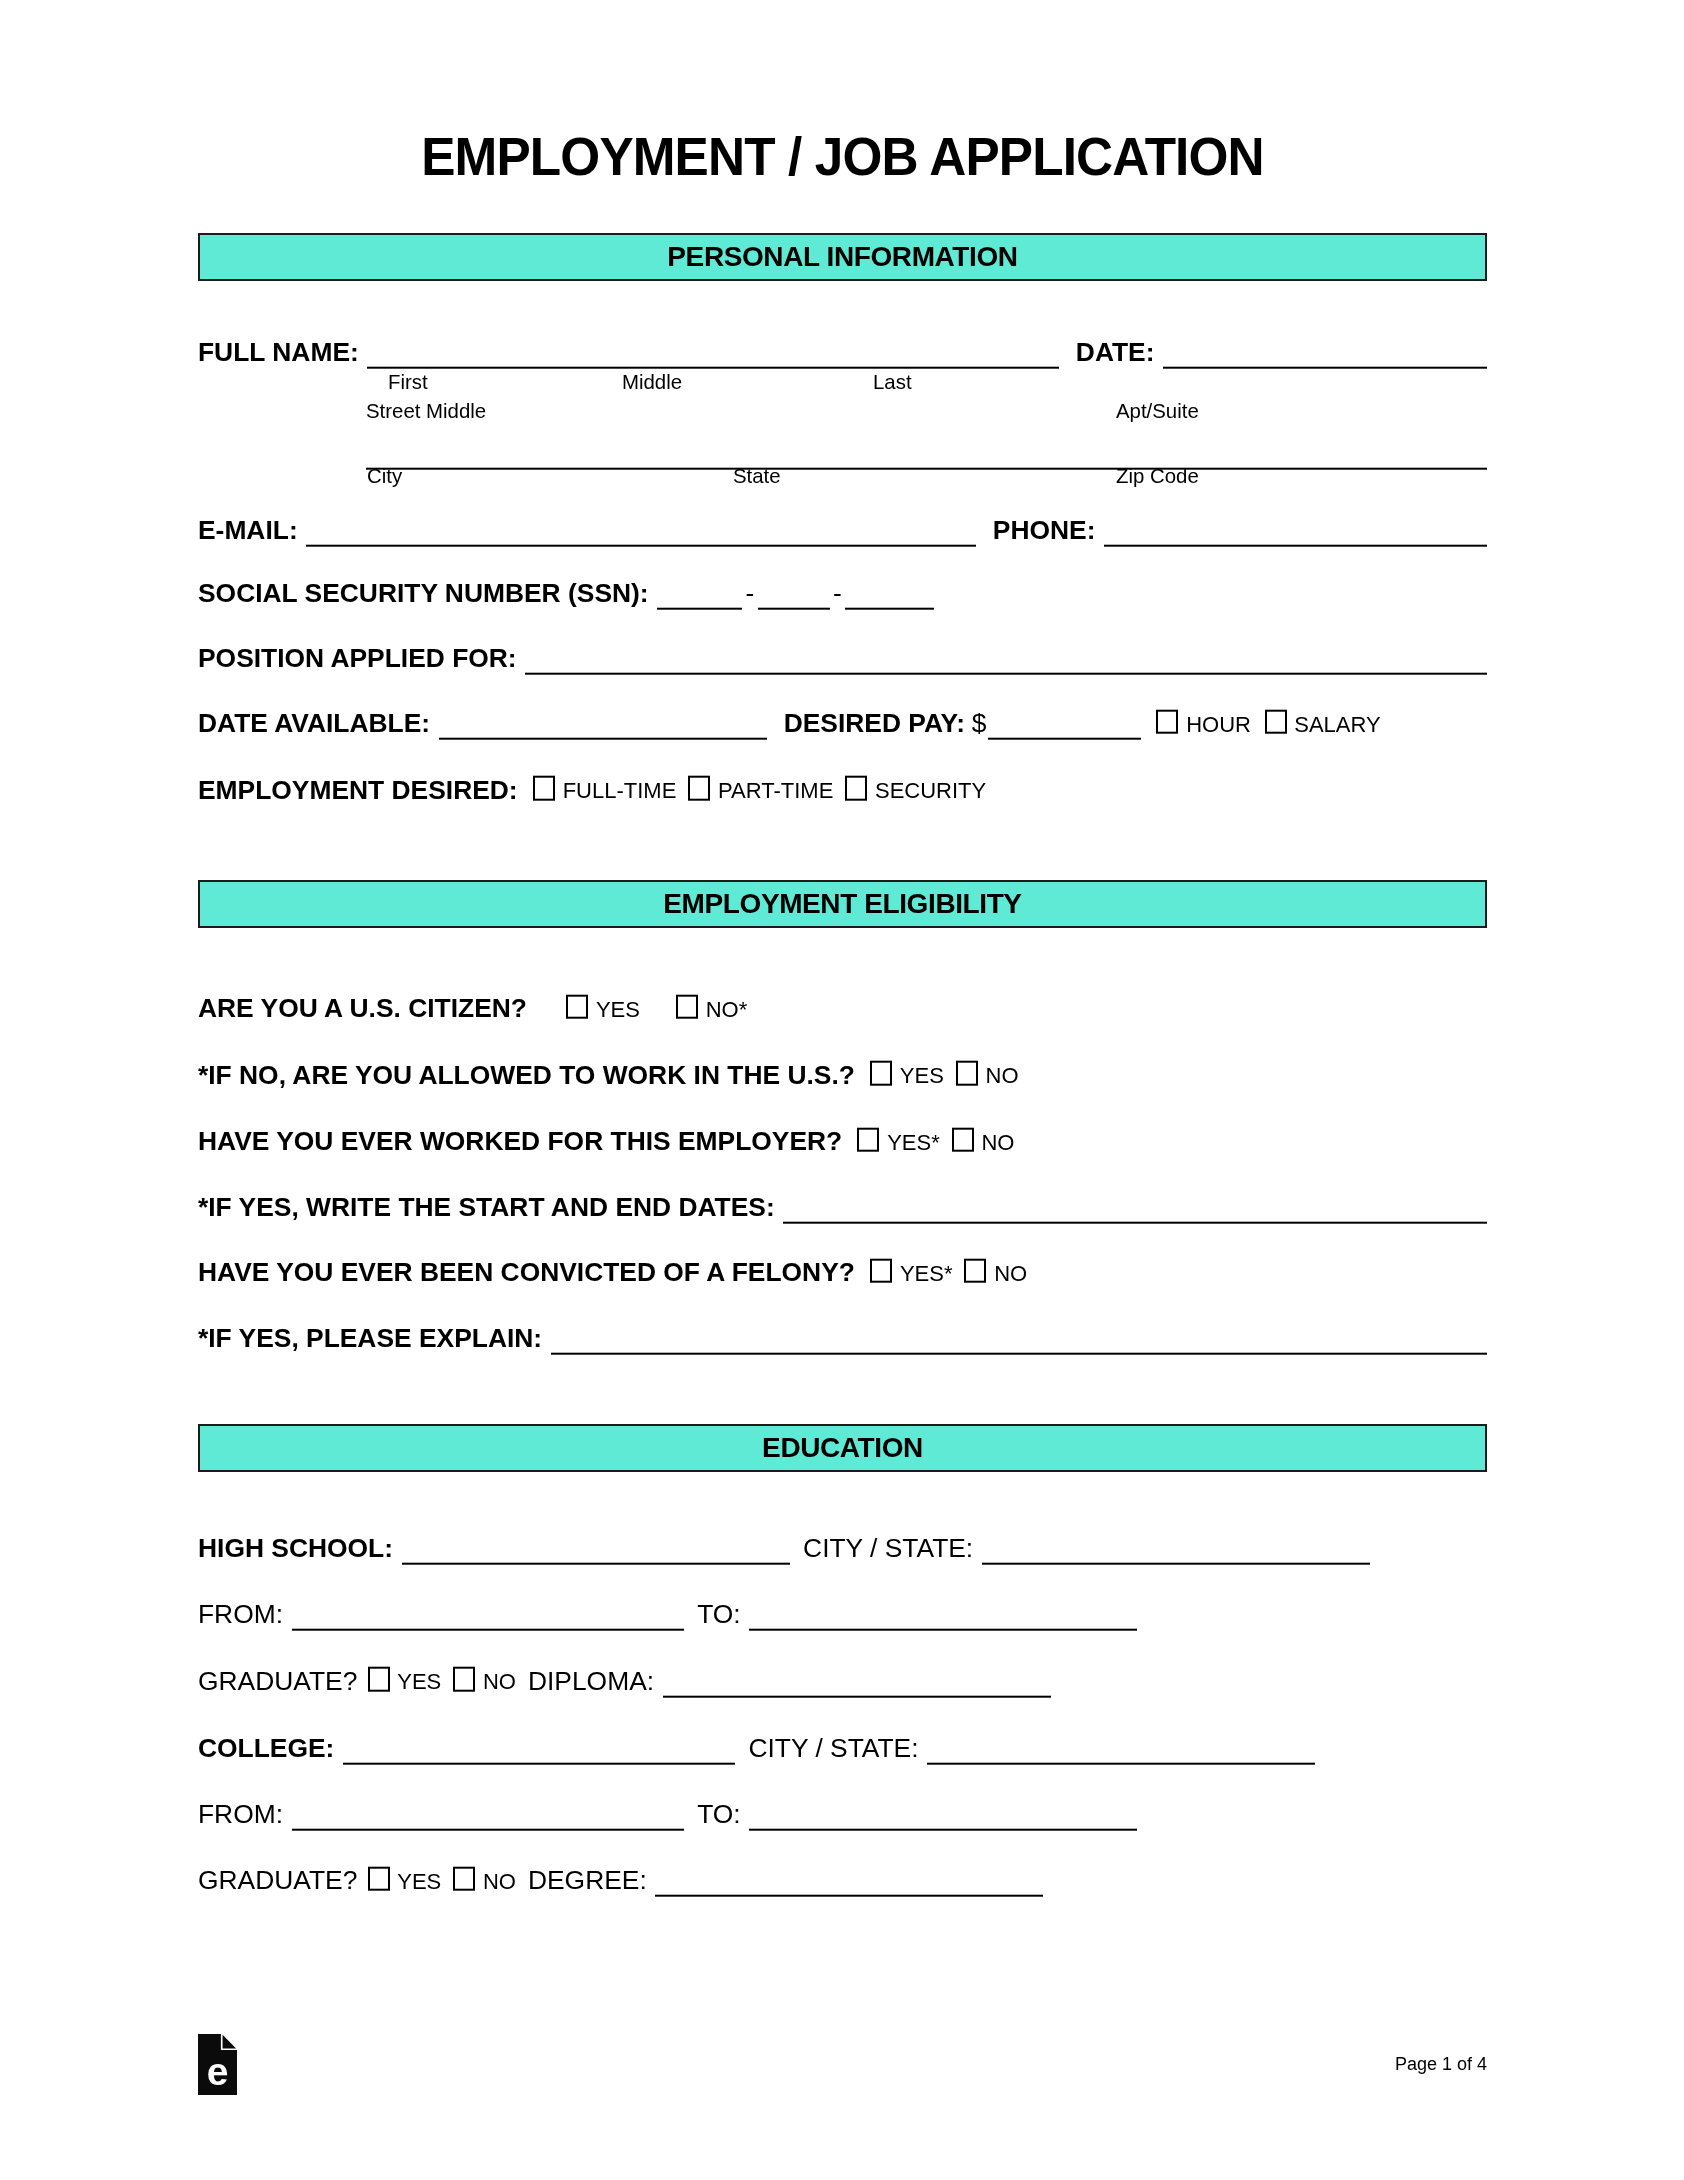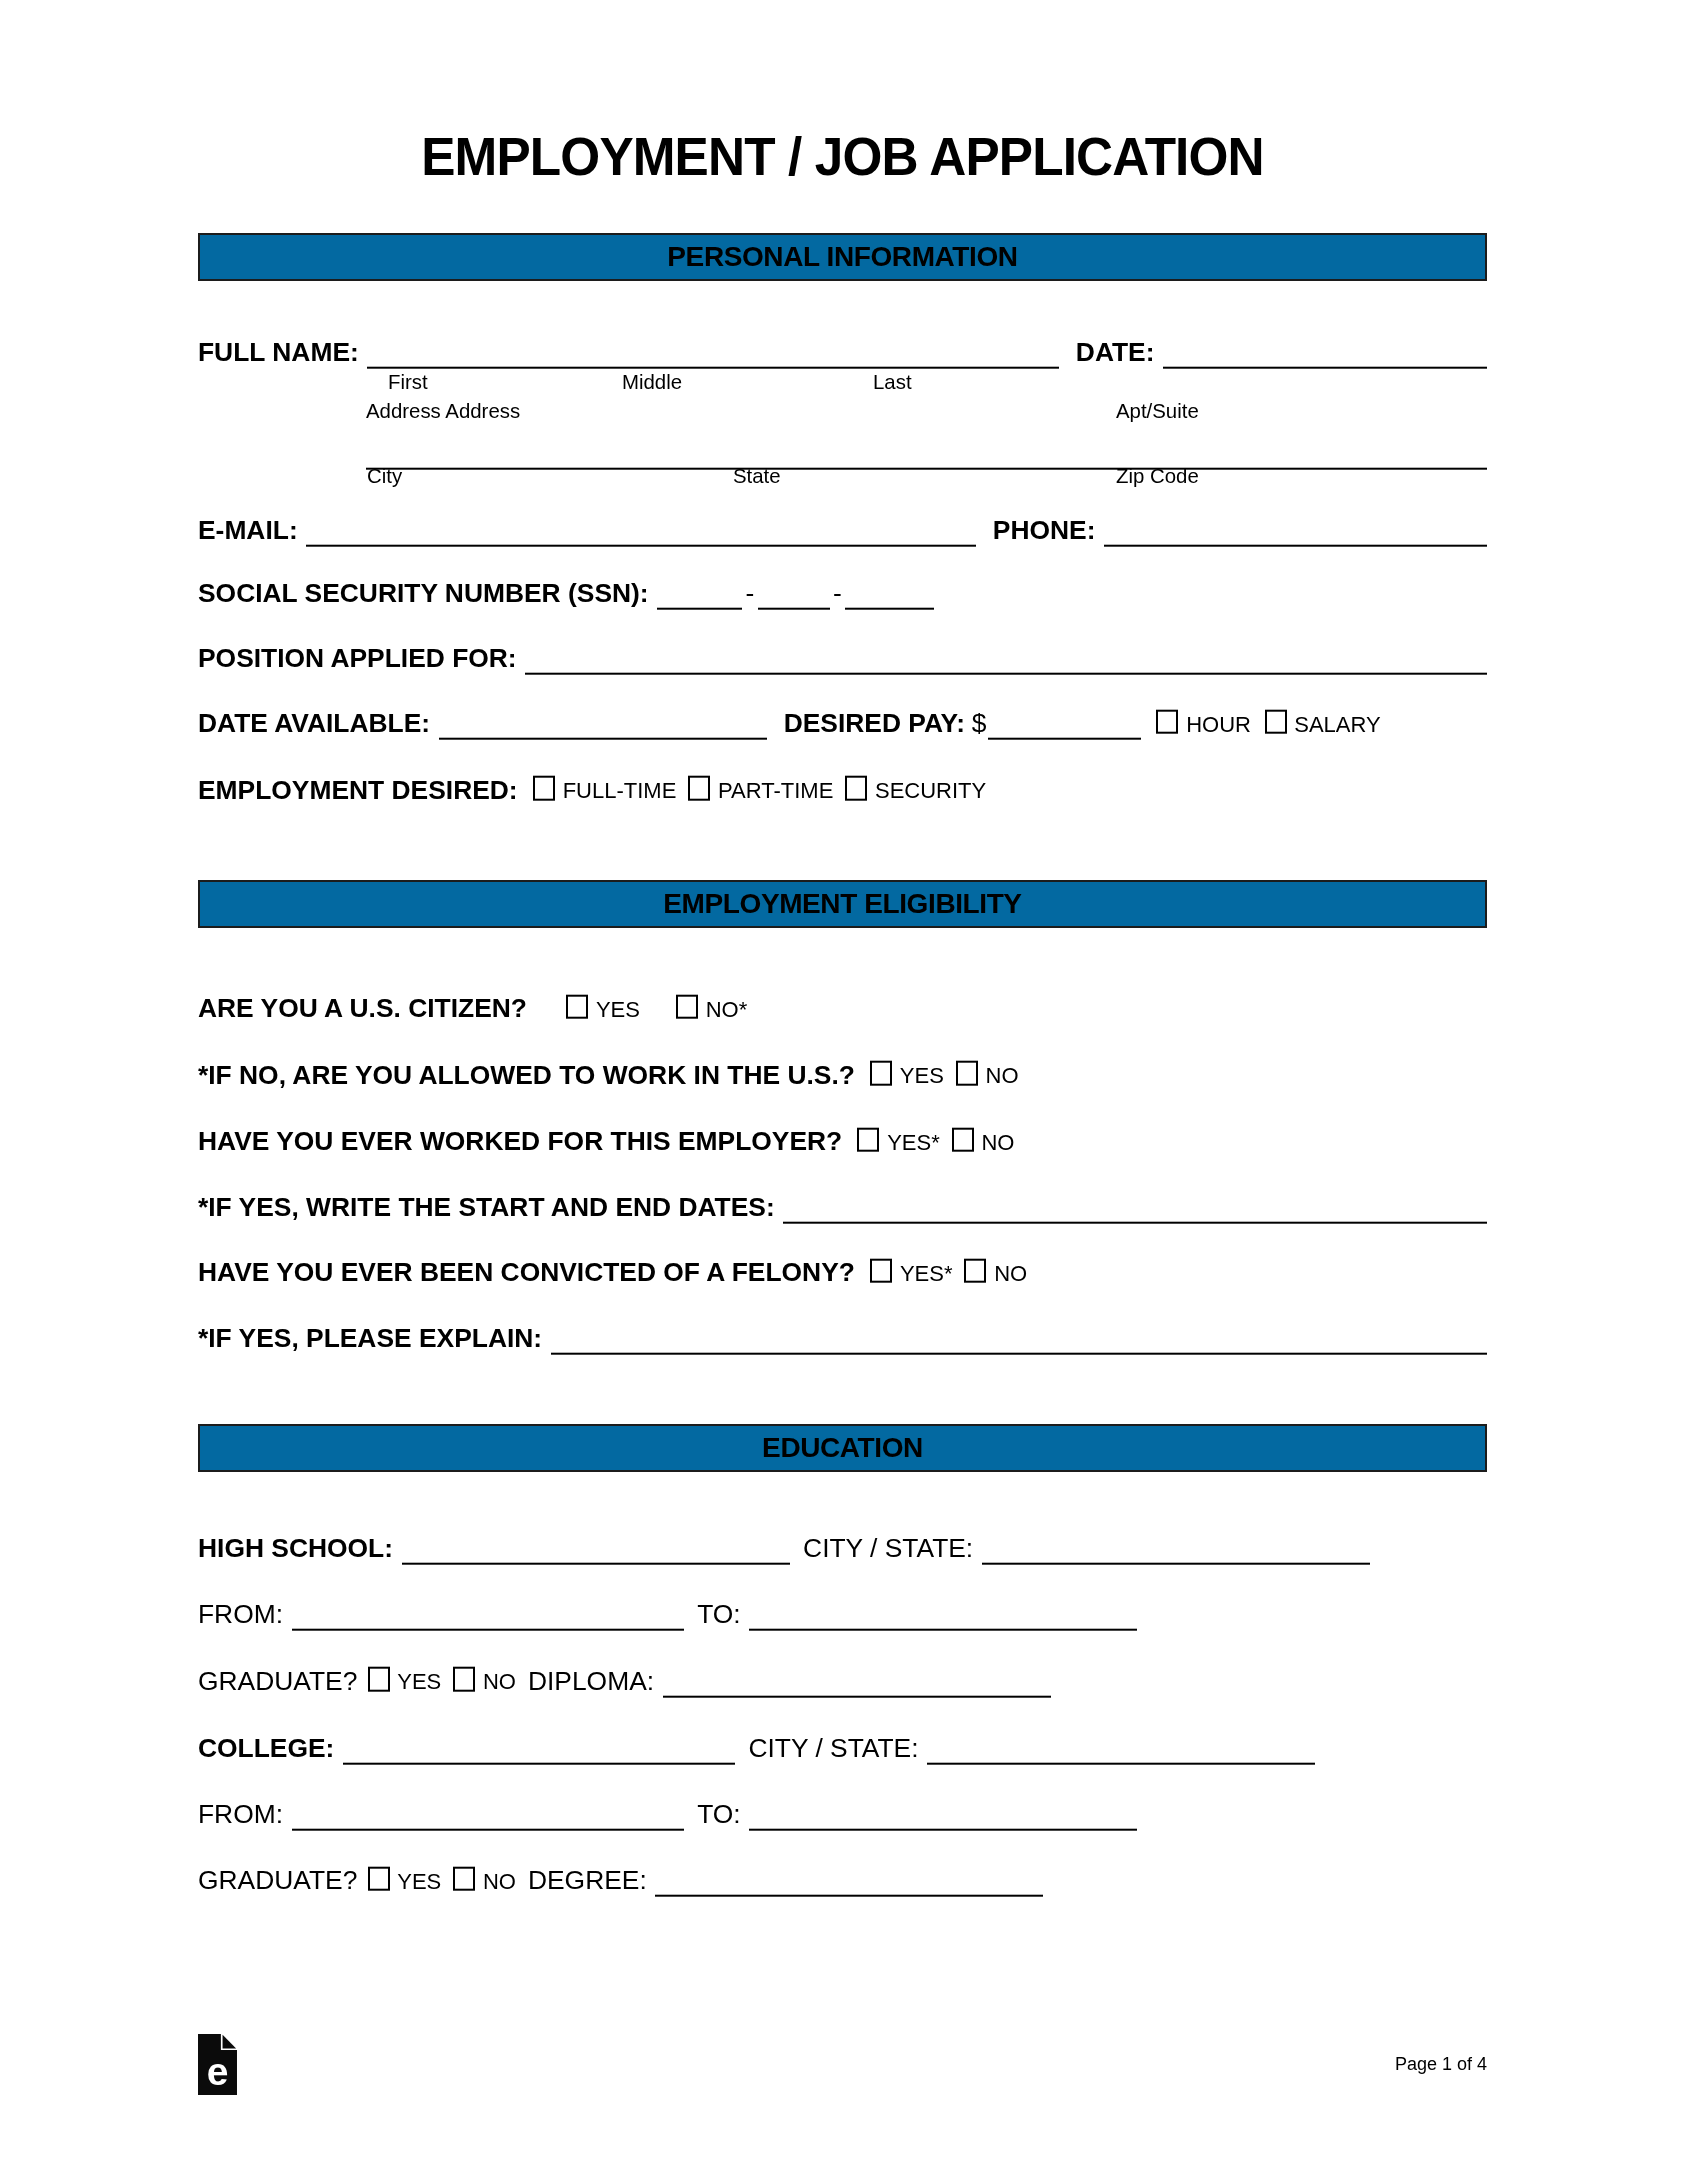--- a/index.html
+++ b/index.html
@@ -1,21 +1,21 @@
 <!DOCTYPE html>
 <html style="font-size:13.6px"><head>
 <meta charset="utf-8">
 <style>
   html,body{margin:0;padding:0;background:#fff;}
   .page{position:relative;width:1685px;height:2181px;background:#fff;overflow:hidden;
         font-family:"Liberation Sans",sans-serif;color:#000;}
   .content{padding:0 198px;}
   .title{margin-top:128px;text-align:center;font-size:54px;font-weight:bold;
          letter-spacing:-0.9px;line-height:56px;transform:scaleX(0.95);}
-  .bar{height:44px;border:2.6px solid #1c1c1c;background:#0369a1;
+  .bar{height:44px;border:2.6px solid #1c1c1c;background:#5eead4;
        display:flex;align-items:center;justify-content:center;
        font-weight:bold;font-size:28px;letter-spacing:-0.4px;}
   .row{display:flex;align-items:baseline;font-size:26.4px;line-height:31px;white-space:nowrap;}
   .b{font-weight:bold;}
   .blank{display:inline-block;height:0;border-bottom:2.6px solid #000;
          transform:translateY(7.7px);margin-left:8.5px;}
   .fill{flex:1 1 auto;}
   .subrow{position:relative;height:29px;font-size:20.4px;line-height:25.6px;}
   .subrow span{position:absolute;top:1.7px;}
   .grp{white-space:nowrap;margin-left:15.3px;font-size:22px;}
@@ -51,21 +51,21 @@
       <span class="b ml20">DATE:</span>
       <span class="blank" style="width:324px"></span>
     </div>
     <div class="subrow">
       <span style="left:190px">First</span>
       <span style="left:424px">Middle</span>
       <span style="left:675px">Last</span>
     </div>
 
     <div class="subrow">
-      <span style="left:168px">Address Address</span>
+      <span style="left:168px">Street Middle</span>
       <span style="left:918px">Apt/Suite</span>
     </div>
 
     <div class="row mt40">
       <span style="width:159px"></span>
       <span class="blank fill"></span>
     </div>
     <div class="subrow">
       <span style="left:169px">City</span>
       <span style="left:535px">State</span>

